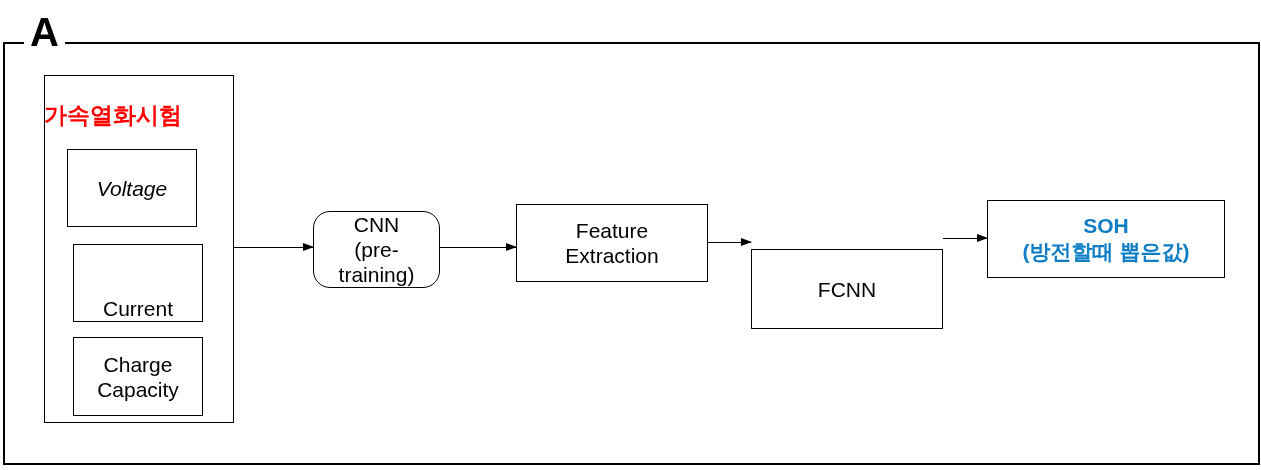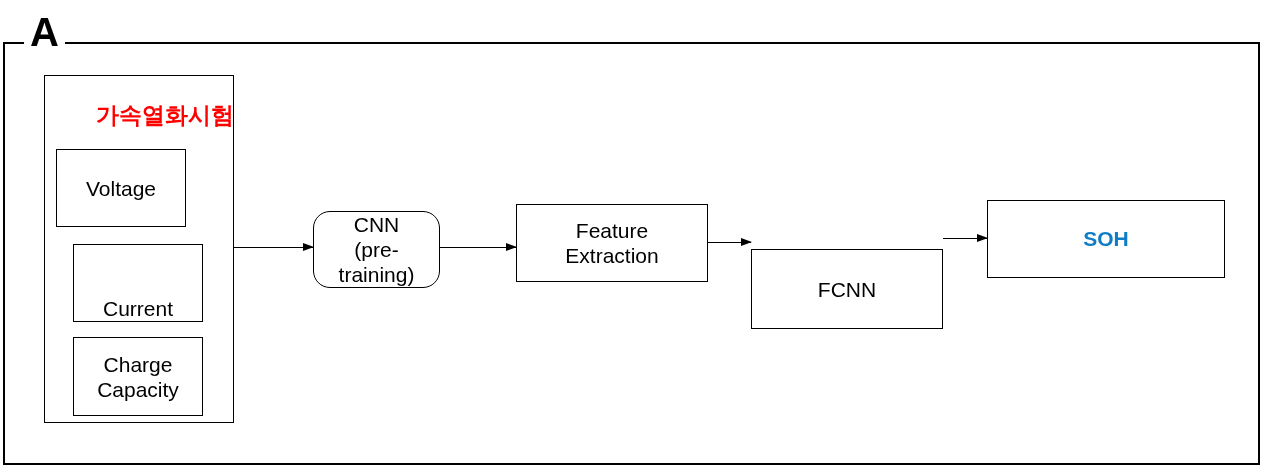--- a/index.html
+++ b/index.html
@@ -55,28 +55,28 @@
     left: 44px; top: 75px;
     width: 190px; height: 348px;
     border: 1.5px solid #000000;
     background: #ffffff;
     z-index: 1;
     box-sizing: border-box;
   }
   .group-title {
     left: 44px; top: 100px;
     width: 190px;
-    text-align: right;
+    text-align: left;
     font-size: 23px;
     font-weight: bold;
     color: #ff0000;
     z-index: 2;
   }
 
-  .voltage-box  { left: 56px;  top: 149px; width: 130px; height: 78px; }
+  .voltage-box  { left: 67px;  top: 149px; width: 130px; height: 78px; font-style: italic; }
   .current-box  { left: 73px;  top: 244px; width: 130px; height: 78px; justify-content: flex-end; }
   .charge-box   { left: 73px;  top: 337px; width: 130px; height: 79px; padding: 0 6px; }
 
   .cnn-box      { left: 313px; top: 211px; width: 127px; height: 77px; border-radius: 17px; }
   .fe-box       { left: 516px; top: 204px; width: 192px; height: 78px; }
   .fcnn-box     { left: 751px; top: 205px; width: 192px; height: 80px; margin-top: 44px; }
   .soh-box      { left: 987px; top: 200px; width: 238px; height: 78px;
                   font-weight: bold; color: #0e7dc5; font-size: 21px; line-height: 26px; }
 
   
@@ -141,13 +141,14 @@
   <span>Feature</span>
   <span>Extraction</span>
 </div>
 
 <div class="abs box fcnn-box">
   <span>FCNN</span>
 </div>
 
 <div class="abs box soh-box">
   <span>SOH</span>
+  <span>(방전할때 뽑은값)</span>
 </div>
 
 </body></html>

